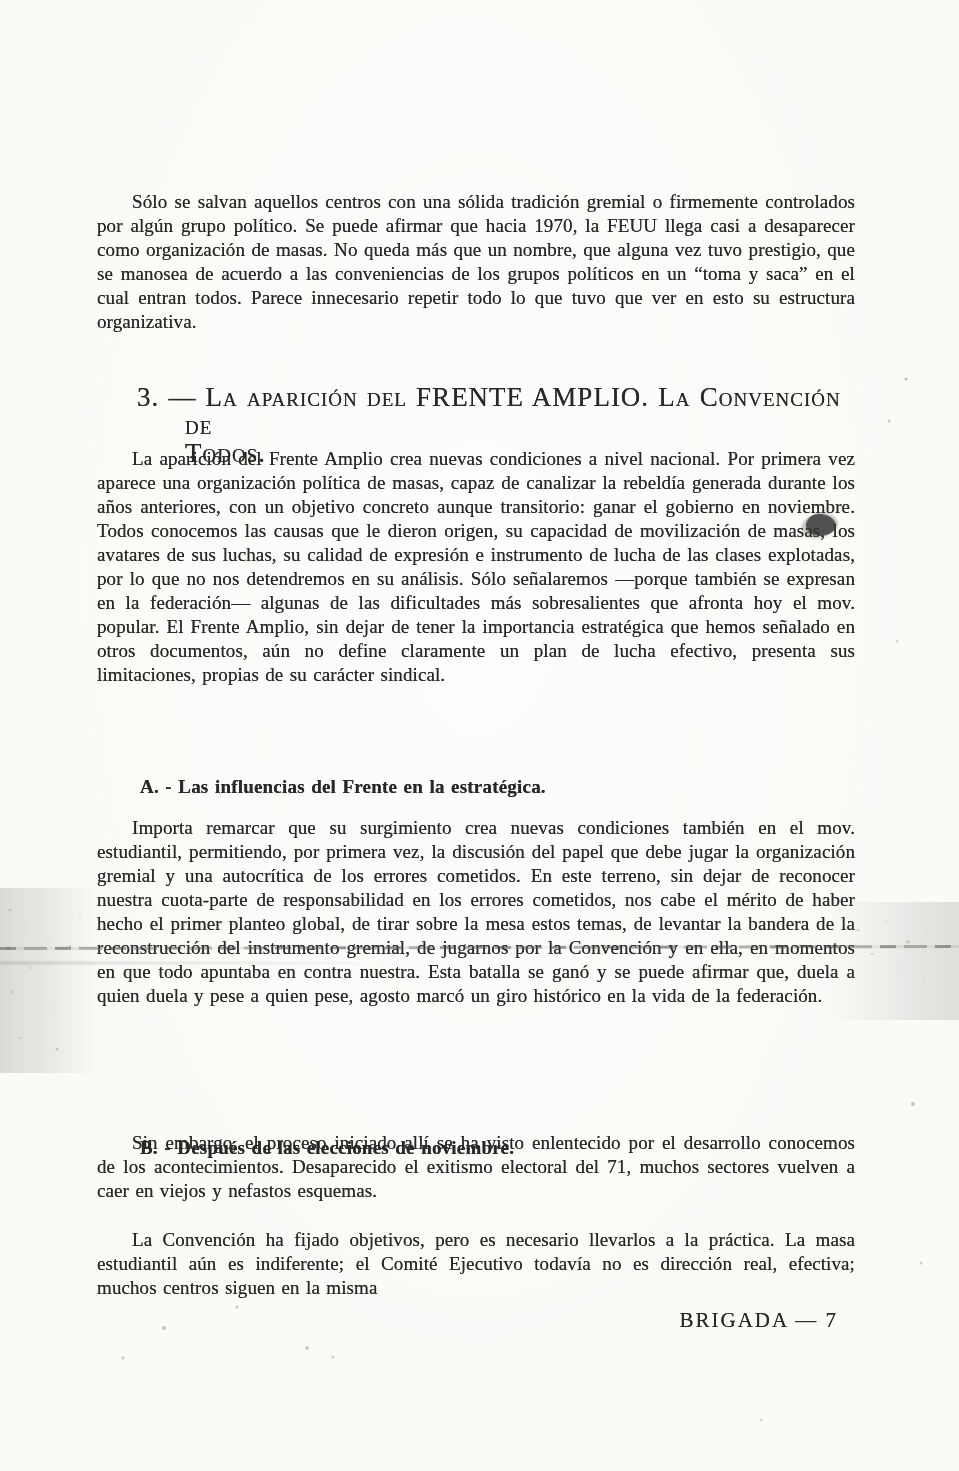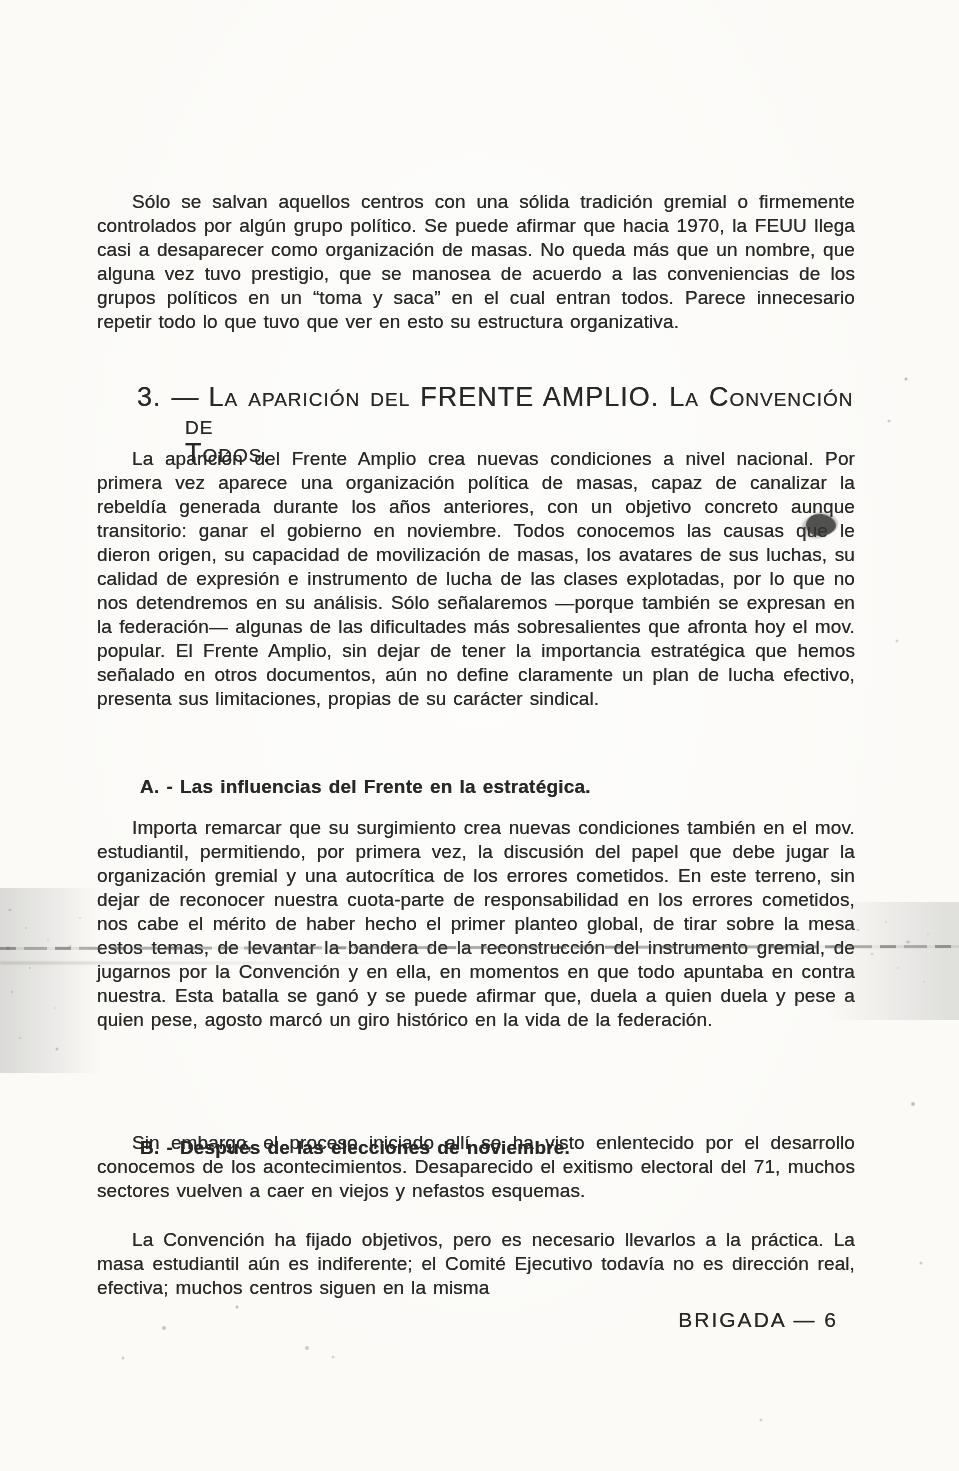--- a/index.html
+++ b/index.html
@@ -6,21 +6,21 @@
   html, body { width: 959px; height: 1471px; background: #fcfbf9; }
 
   .page {
     position: relative;
     width: 959px;
     height: 1471px;
     background:
       radial-gradient(ellipse at 50% 40%, rgba(255,255,255,.6), rgba(0,0,0,0) 70%),
       #fbfaf7;
     overflow: hidden;
-    font-family: Liberation Sans, sans-serif;
+    font-family: Liberation Serif, serif;
     color: #282826;
   }
 
   .text-column {
     position: absolute;
     left: 97px;
     top: 190px;
     width: 758px;
   }
 
@@ -185,21 +185,21 @@
     <p class="block para para-3">Importa remarcar que su surgimiento crea nuevas condiciones también en el mov. estudiantil, permitiendo, por primera vez, la discusión del papel que debe jugar la organización gremial y una autocrítica de los errores cometidos. En este terreno, sin dejar de reconocer nuestra cuota-parte de responsabilidad en los errores cometidos, nos cabe el mérito de haber hecho el primer planteo global, de tirar sobre la mesa estos temas, de levantar la bandera de la reconstrucción del instrumento gremial, de jugarnos por la Convención y en ella, en momentos en que todo apuntaba en contra nuestra. Esta batalla se ganó y se puede afirmar que, duela a quien duela y pese a quien pese, agosto marcó un giro histórico en la vida de la federación.</p>
 
     <h3 class="block sub-heading sub-heading-b">B. - Después de las elecciones de noviembre.</h3>
 
     <p class="block para para-4">Sin embargo, el proceso iniciado allí se ha visto enlentecido por el desarrollo conocemos de los acontecimientos. Desaparecido el exitismo electoral del 71, muchos sectores vuelven a caer en viejos y nefastos esquemas.</p>
 
     <p class="block para para-5">La Convención ha fijado objetivos, pero es necesario llevarlos a la práctica. La masa estudiantil aún es indiferente; el Comité Ejecutivo todavía no es dirección real, efectiva; muchos centros siguen en la misma</p>
 
   </div>
 
-  <div class="page-footer">BRIGADA — 6</div>
+  <div class="page-footer">BRIGADA — 7</div>
 
   <div class="crease-main"></div>
   <div class="crease-faint"></div>
   <div class="speckle-patch speckle-left"></div>
   <div class="speckle-patch speckle-right"></div>
   <div class="ink-blot"></div>
   <div class="specks"></div>
 
 </div>
 

